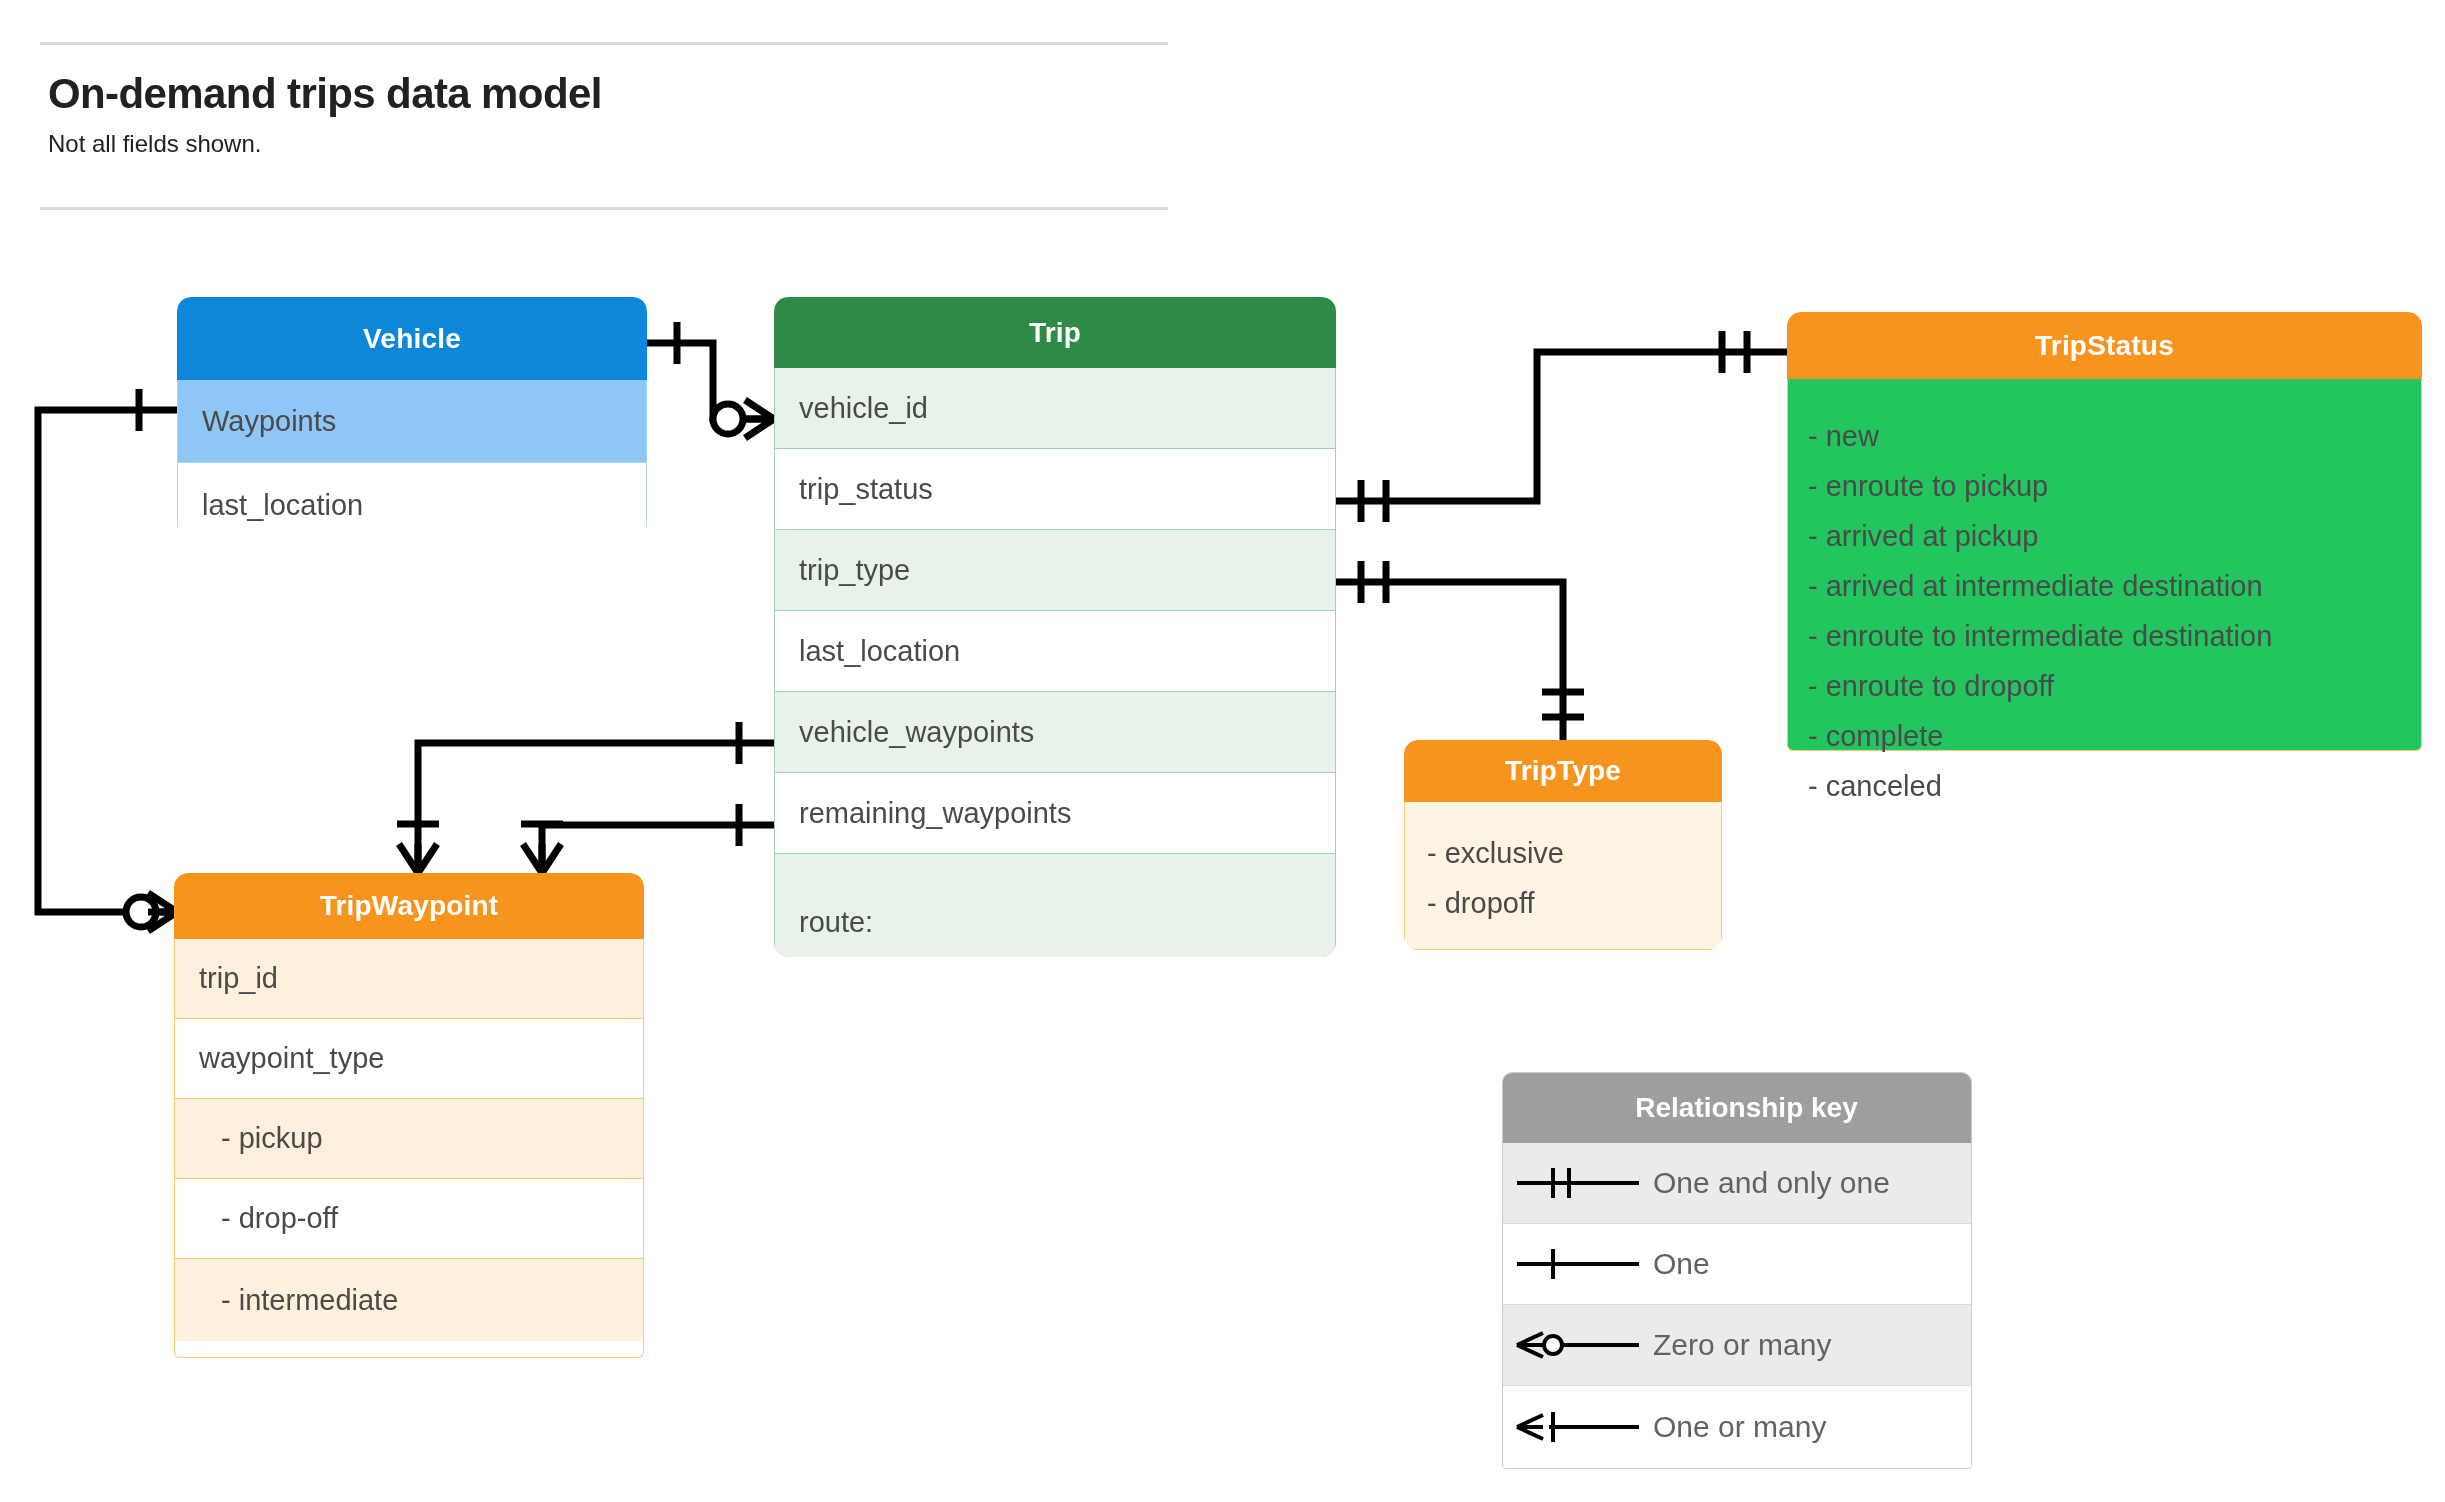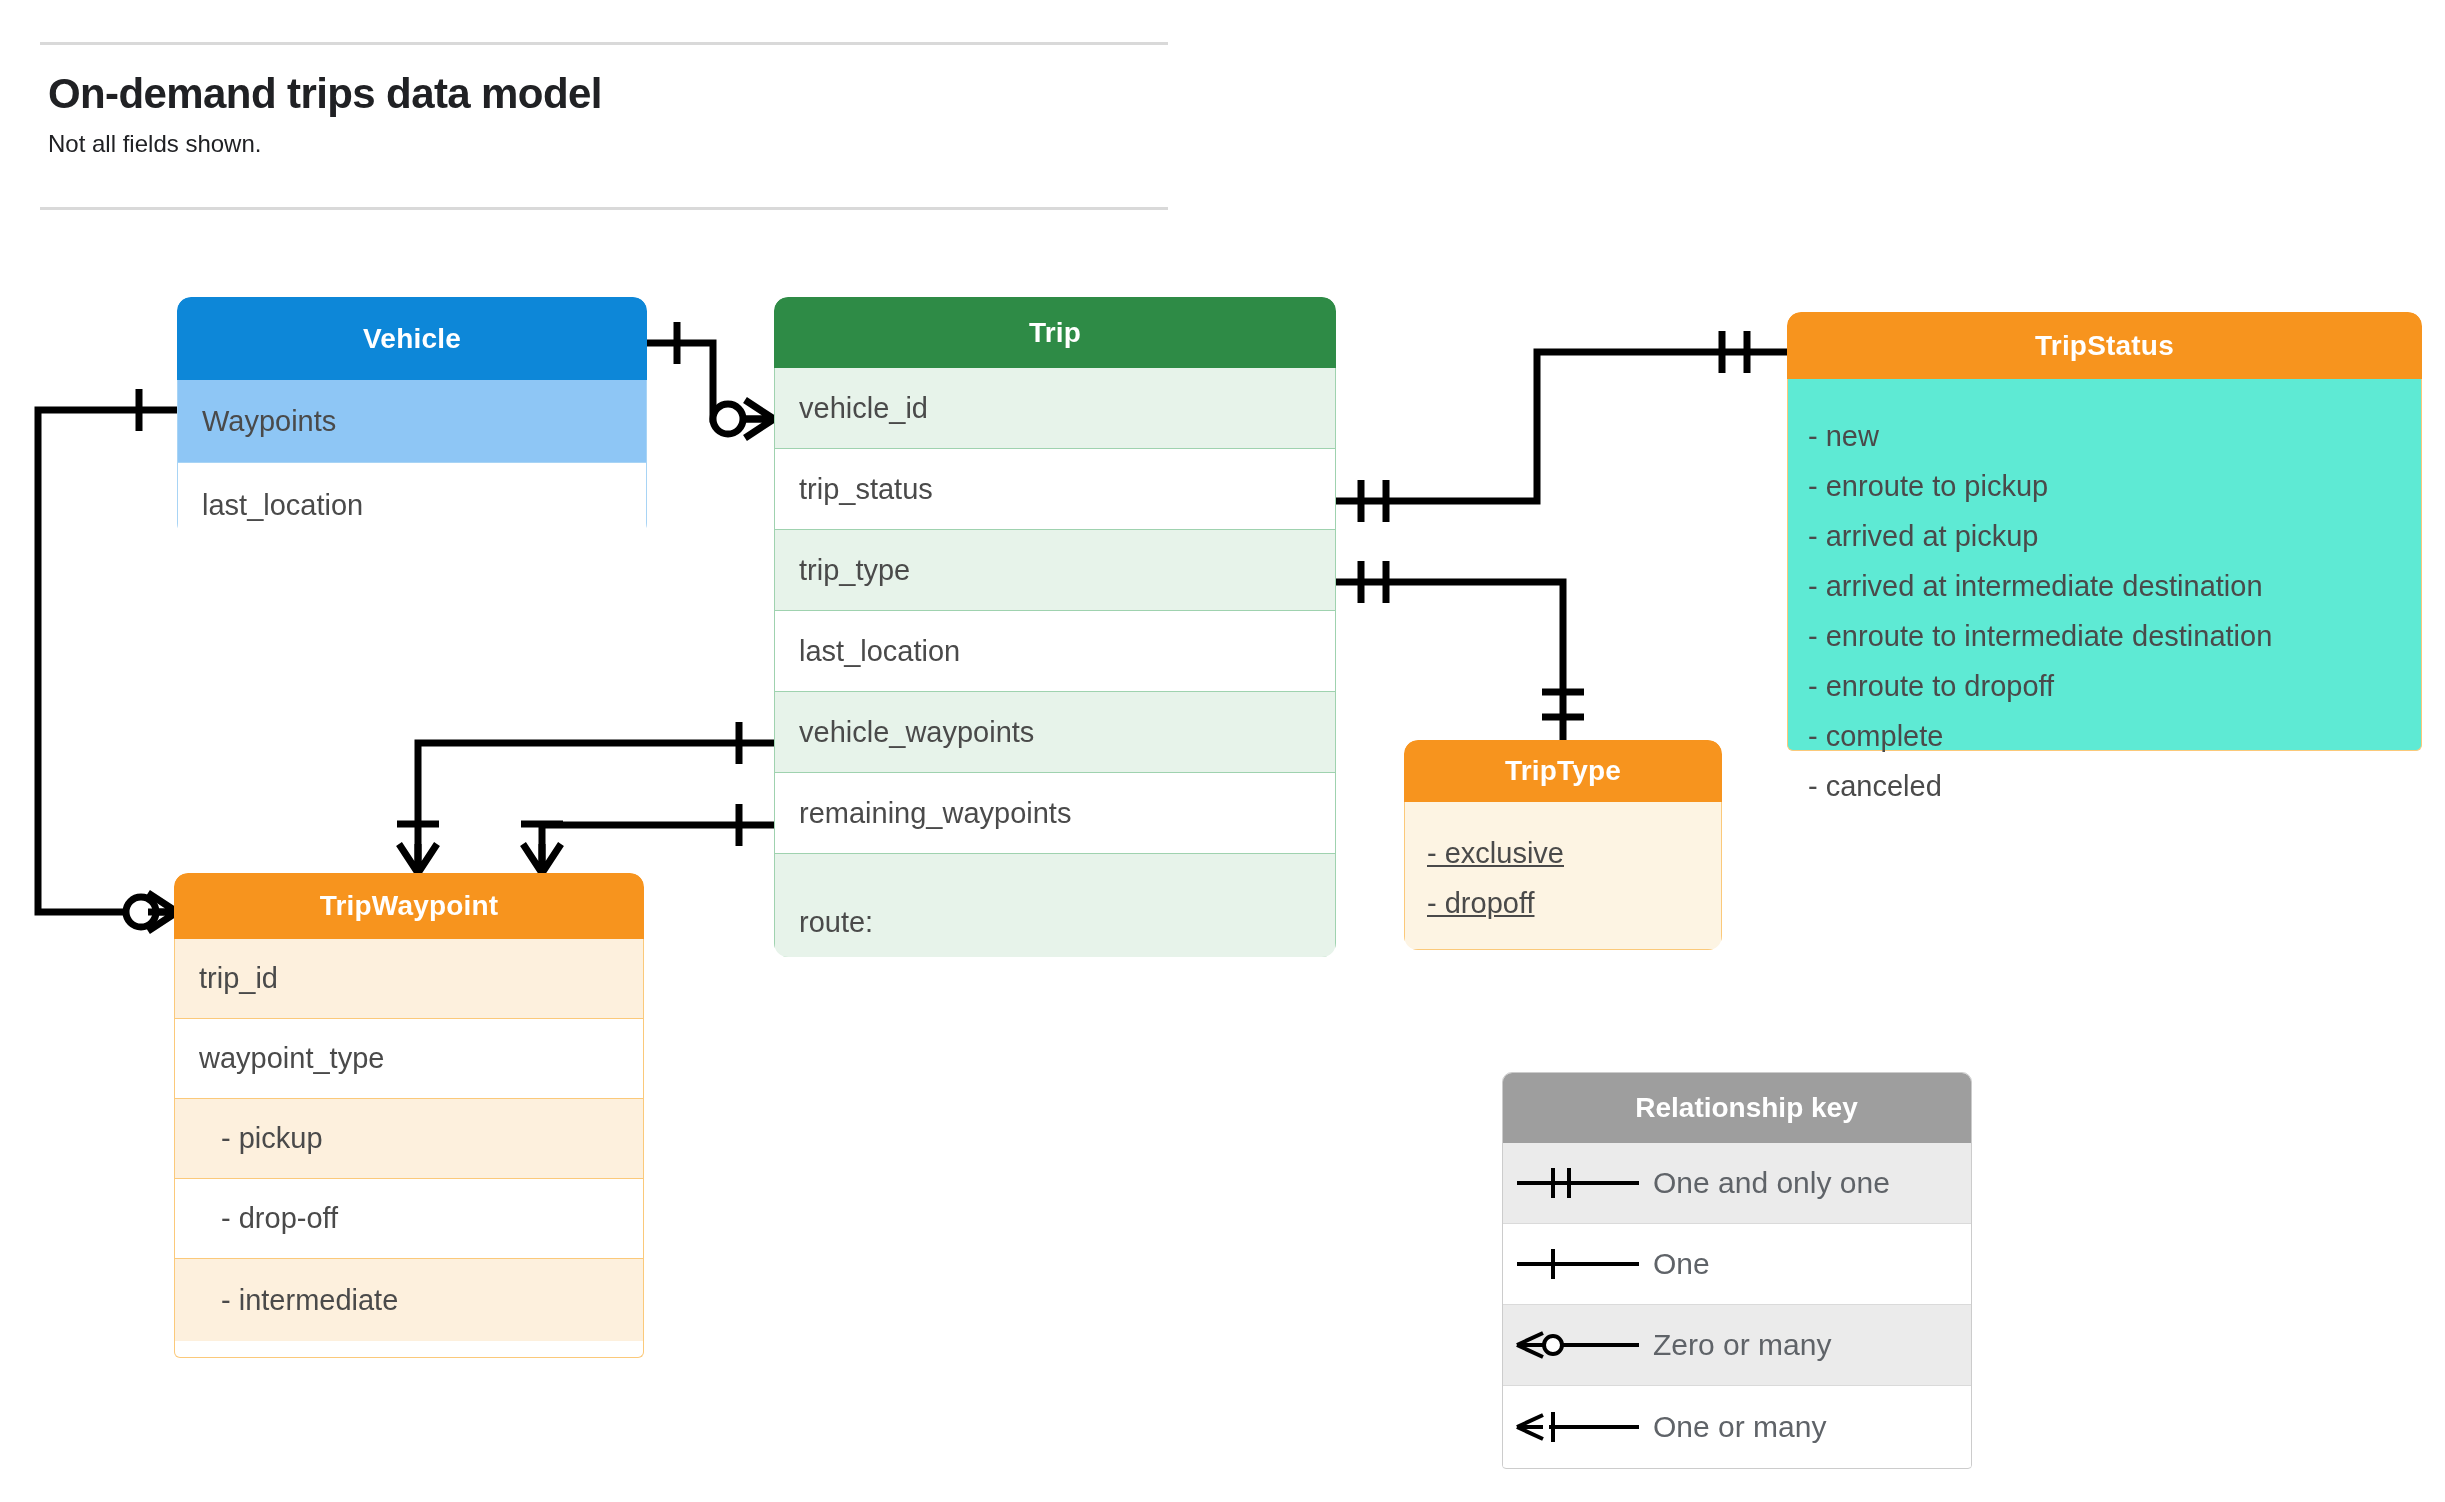--- a/index.html
+++ b/index.html
@@ -112,38 +112,38 @@
     white-space: nowrap;
   }
 
   
   #tripstatus { left: 1787px; top: 312px; width: 635px; height: 540px; }
   #tripstatus .ent-header { height: 67px; background: #f7941e; border-radius: 14px 14px 0 0; }
   #tripstatus .ent-body {
     border: 1px solid #fbc97a;
     border-top: none;
     border-radius: 0 0 6px 6px;
-    background: #5eead4;
+    background: #22c55e;
     height: 372px;
     padding: 32px 0 12px 20px;
   }
   #tripstatus .enum-line { font-size: 29px; color: #4a4a4a; line-height: 50px; white-space: nowrap; }
 
   
   #triptype { left: 1404px; top: 740px; width: 318px; height: 210px; }
   #triptype .ent-header { height: 62px; background: #f7941e; border-radius: 14px 14px 0 0; }
   #triptype .ent-body {
     border: 1px solid #fbc97a;
     border-top: none;
     border-radius: 0 0 6px 6px;
     background: #fdf4e3;
     height: 148px;
     padding: 26px 0 0 22px;
   }
-  #triptype .enum-line { font-size: 29px; color: #4a4a4a; line-height: 50px; white-space: nowrap; text-decoration: underline; }
+  #triptype .enum-line { font-size: 29px; color: #4a4a4a; line-height: 50px; white-space: nowrap; }
 
   
   #tripwaypoint { left: 174px; top: 873px; width: 470px; height: 595px; }
   #tripwaypoint .ent-header { height: 66px; background: #f7941e; border-radius: 14px 14px 0 0; }
   #tripwaypoint .ent-body { border: 1px solid #fbc97a; border-top: none; border-radius: 0 0 6px 6px; height: 419px; }
   #tripwaypoint .row { height: 80px; border-bottom: 1px solid #fbc97a; }
   #tripwaypoint .row.alt { background: #fdf0dd; }
   #tripwaypoint .row.plain { background: #ffffff; }
   #tripwaypoint .row.last { border-bottom: none; height: 82px; }
 

